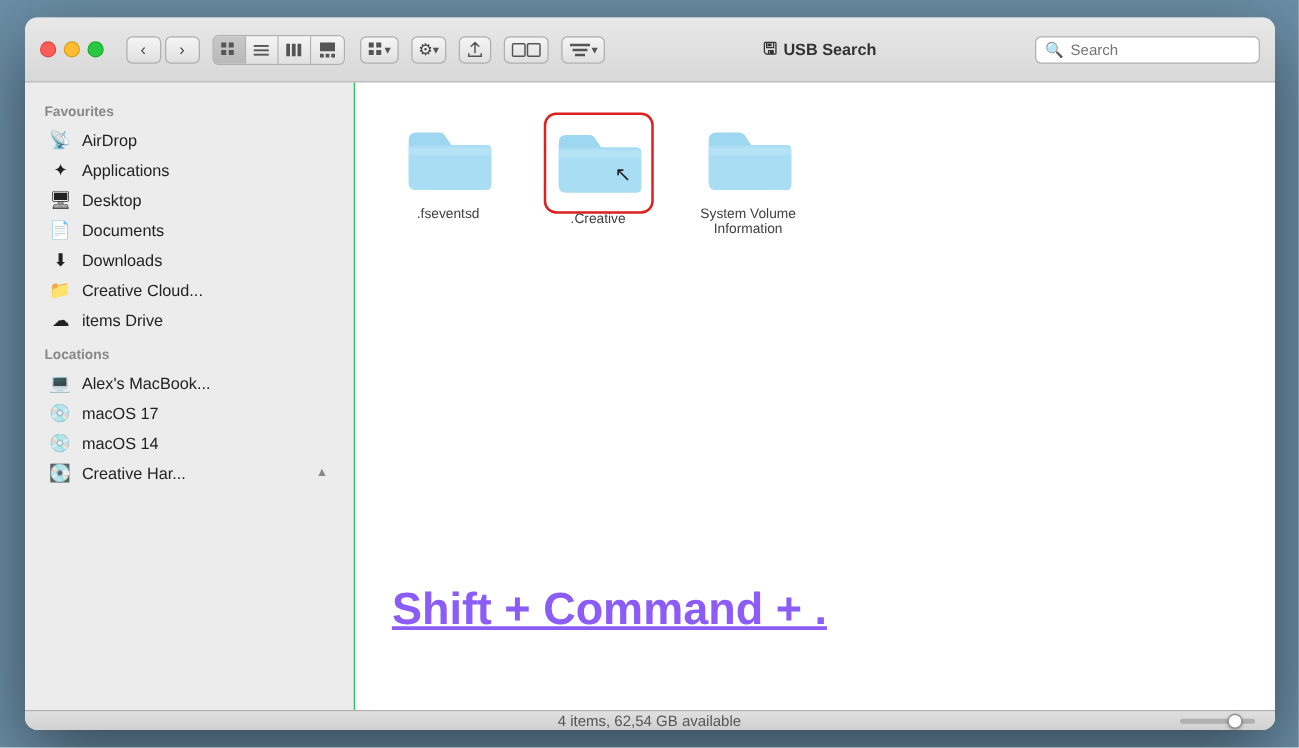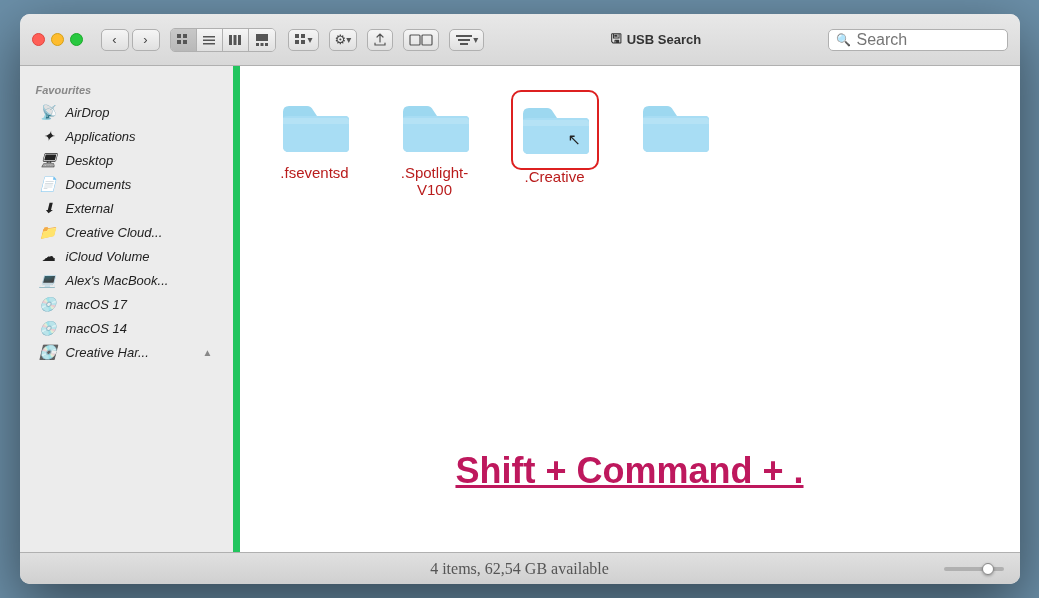--- a/index.html
+++ b/index.html
@@ -129,42 +129,41 @@
       border-radius: 5px;
       padding: 2px 8px;
       gap: 5px;
       width: 180px;
       height: 22px;
     }
 
     .search-bar input {
       border: none;
       outline: none;
-      font-size: 16px;
+      font-size: 12px;
       color: #4c1d95;
       background: transparent;
       width: 100%;
     }
 
     
     .main-content {
       display: flex;
       flex: 1;
       overflow: hidden;
     }
 
     
     .sidebar {
-      width: 220px;
+      width: 264px;
       background: rgba(235,235,235,0.9);
-      border-right: 7px solid #22c55e;
+      border-right: 1px solid #22c55e;
       overflow-y: auto;
       flex-shrink: 0;
       padding: 8px 0;
-      font-style: italic;
     }
 
     .sidebar-section-header {
       font-size: 11px;
       font-weight: 700;
       color: #888;
       padding: 10px 16px 4px;
       text-transform: none;
       letter-spacing: 0;
     }
@@ -210,59 +209,57 @@
       display: flex;
       flex-direction: column;
       align-items: center;
       width: 90px;
       cursor: pointer;
       position: relative;
     }
 
     
     .file-label {
-      font-size: 15px;
-      color: #b91c1c;
+      font-size: 11px;
+      color: #404040;
       text-align: center;
       margin-top: 4px;
       word-break: break-word;
     }
 
     .file-item.selected .folder-wrap {
       outline: 2px solid #e03030;
       outline-offset: 3px;
       border-radius: 3px;
       padding: 2px;
     }
 
     .shortcut-text {
       position: absolute;
       bottom: 60px;
       left: 30px;
       right: 30px;
       font-size: 36px;
       font-weight: 700;
-      color: #be185d;
-      text-align: center;
+      color: #8b5cf6;
       text-decoration: underline;
     }
 
     .status-bar {
-      height: 32px;
+      height: 16px;
       background: linear-gradient(to bottom, #e0e0e0, #d0d0d0);
       border-top: 1px solid #b0b0b0;
       display: flex;
       align-items: center;
       justify-content: center;
-      font-size: 16px;
+      font-size: 12px;
       color: #555;
       padding: 0 16px;
       flex-shrink: 0;
       position: relative;
-      font-family: Liberation Serif, serif;
     }
 
     .status-slider {
       position: absolute;
       right: 16px;
       display: flex;
       align-items: center;
       gap: 4px;
     }
 
@@ -399,33 +396,34 @@
       <div class="sidebar-item">
         <span class="sidebar-icon">🖥</span>
         <span>Desktop</span>
       </div>
       <div class="sidebar-item">
         <span class="sidebar-icon">📄</span>
         <span>Documents</span>
       </div>
       <div class="sidebar-item">
         <span class="sidebar-icon">⬇</span>
-        <span>External</span>
+        <span>Downloads</span>
       </div>
       <div class="sidebar-item">
         <span class="sidebar-icon">📁</span>
         <span>Creative Cloud...</span>
       </div>
 
 
       <div class="sidebar-item">
         <span class="sidebar-icon">☁</span>
-        <span>iCloud Volume</span>
-      </div>
-
+        <span>items Drive</span>
+      </div>
+
+      <div class="sidebar-section-header">Locations</div>
 
       <div class="sidebar-item">
         <span class="sidebar-icon">💻</span>
         <span>Alex's MacBook...</span>
       </div>
       <div class="sidebar-item">
         <span class="sidebar-icon">💿</span>
         <span>macOS 17</span>
       </div>
       <div class="sidebar-item">
@@ -446,52 +444,43 @@
           <div class="folder-wrap">
             <svg width="72" height="60" viewBox="0 0 72 60">
               <path d="M4 16 Q4 10 10 10 L28 10 Q32 10 34 14 L38 20 L66 20 Q70 20 70 24 L70 52 Q70 56 66 56 L10 56 Q4 56 4 50 Z" fill="#9dd8f0"></path>
               <path d="M4 22 L4 50 Q4 56 10 56 L66 56 Q70 56 70 52 L70 24 Q70 20 66 20 L10 20 Q4 20 4 22 Z" fill="#a8ddf4"></path>
               <path d="M4 22 L68 22 L70 24 L70 28 L4 28 Z" fill="rgba(255,255,255,0.15)"></path>
             </svg>
           </div>
           <span class="file-label">.fseventsd</span>
         </div>
 
+
+        <div class="file-item selected">
+          <div class="folder-wrap" style="outline: 2.5px solid #dd2020; outline-offset:4px; border-radius:4px; padding:2px; display:inline-block;">
+            <svg width="72" height="60" viewBox="0 0 72 60">
+              <path d="M4 16 Q4 10 10 10 L28 10 Q32 10 34 14 L38 20 L66 20 Q70 20 70 24 L70 52 Q70 56 66 56 L10 56 Q4 56 4 50 Z" fill="#9dd8f0"></path>
+              <path d="M4 22 L4 50 Q4 56 10 56 L66 56 Q70 56 70 52 L70 24 Q70 20 66 20 L10 20 Q4 20 4 22 Z" fill="#a8ddf4"></path>
+              <path d="M4 22 L68 22 L70 24 L70 28 L4 28 Z" fill="rgba(255,255,255,0.15)"></path>
+            </svg>
+          </div>
+
+          <span style="position:absolute;top:34px;left:58px;font-size:16px;pointer-events:none;color:#222;">↖</span>
+          <span class="file-label">.Creative</span>
+        </div>
+
         <div class="file-item">
           <div class="folder-wrap">
             <svg width="72" height="60" viewBox="0 0 72 60">
               <path d="M4 16 Q4 10 10 10 L28 10 Q32 10 34 14 L38 20 L66 20 Q70 20 70 24 L70 52 Q70 56 66 56 L10 56 Q4 56 4 50 Z" fill="#9dd8f0"></path>
               <path d="M4 22 L4 50 Q4 56 10 56 L66 56 Q70 56 70 52 L70 24 Q70 20 66 20 L10 20 Q4 20 4 22 Z" fill="#a8ddf4"></path>
               <path d="M4 22 L68 22 L70 24 L70 28 L4 28 Z" fill="rgba(255,255,255,0.15)"></path>
             </svg>
           </div>
-          <span class="file-label">.Spotlight-V100</span>
-        </div>
-
-        <div class="file-item selected">
-          <div class="folder-wrap" style="outline: 2.5px solid #dd2020; outline-offset:4px; border-radius:4px; padding:2px; display:inline-block;">
-            <svg width="72" height="60" viewBox="0 0 72 60">
-              <path d="M4 16 Q4 10 10 10 L28 10 Q32 10 34 14 L38 20 L66 20 Q70 20 70 24 L70 52 Q70 56 66 56 L10 56 Q4 56 4 50 Z" fill="#9dd8f0"></path>
-              <path d="M4 22 L4 50 Q4 56 10 56 L66 56 Q70 56 70 52 L70 24 Q70 20 66 20 L10 20 Q4 20 4 22 Z" fill="#a8ddf4"></path>
-              <path d="M4 22 L68 22 L70 24 L70 28 L4 28 Z" fill="rgba(255,255,255,0.15)"></path>
-            </svg>
-          </div>
-
-          <span style="position:absolute;top:34px;left:58px;font-size:16px;pointer-events:none;color:#222;">↖</span>
-          <span class="file-label">.Creative</span>
-        </div>
-
-        <div class="file-item">
-          <div class="folder-wrap">
-            <svg width="72" height="60" viewBox="0 0 72 60">
-              <path d="M4 16 Q4 10 10 10 L28 10 Q32 10 34 14 L38 20 L66 20 Q70 20 70 24 L70 52 Q70 56 66 56 L10 56 Q4 56 4 50 Z" fill="#9dd8f0"></path>
-              <path d="M4 22 L4 50 Q4 56 10 56 L66 56 Q70 56 70 52 L70 24 Q70 20 66 20 L10 20 Q4 20 4 22 Z" fill="#a8ddf4"></path>
-              <path d="M4 22 L68 22 L70 24 L70 28 L4 28 Z" fill="rgba(255,255,255,0.15)"></path>
-            </svg>
-          </div>
+          <span class="file-label">System Volume Information</span>
         </div>
       </div>
 
       <div style="flex:1;display:flex;align-items:center;justify-content:center;">
         <div class="shortcut-text">Shift + Command + .</div>
       </div>
     </div>
   </div>
 
   <div class="status-bar">

